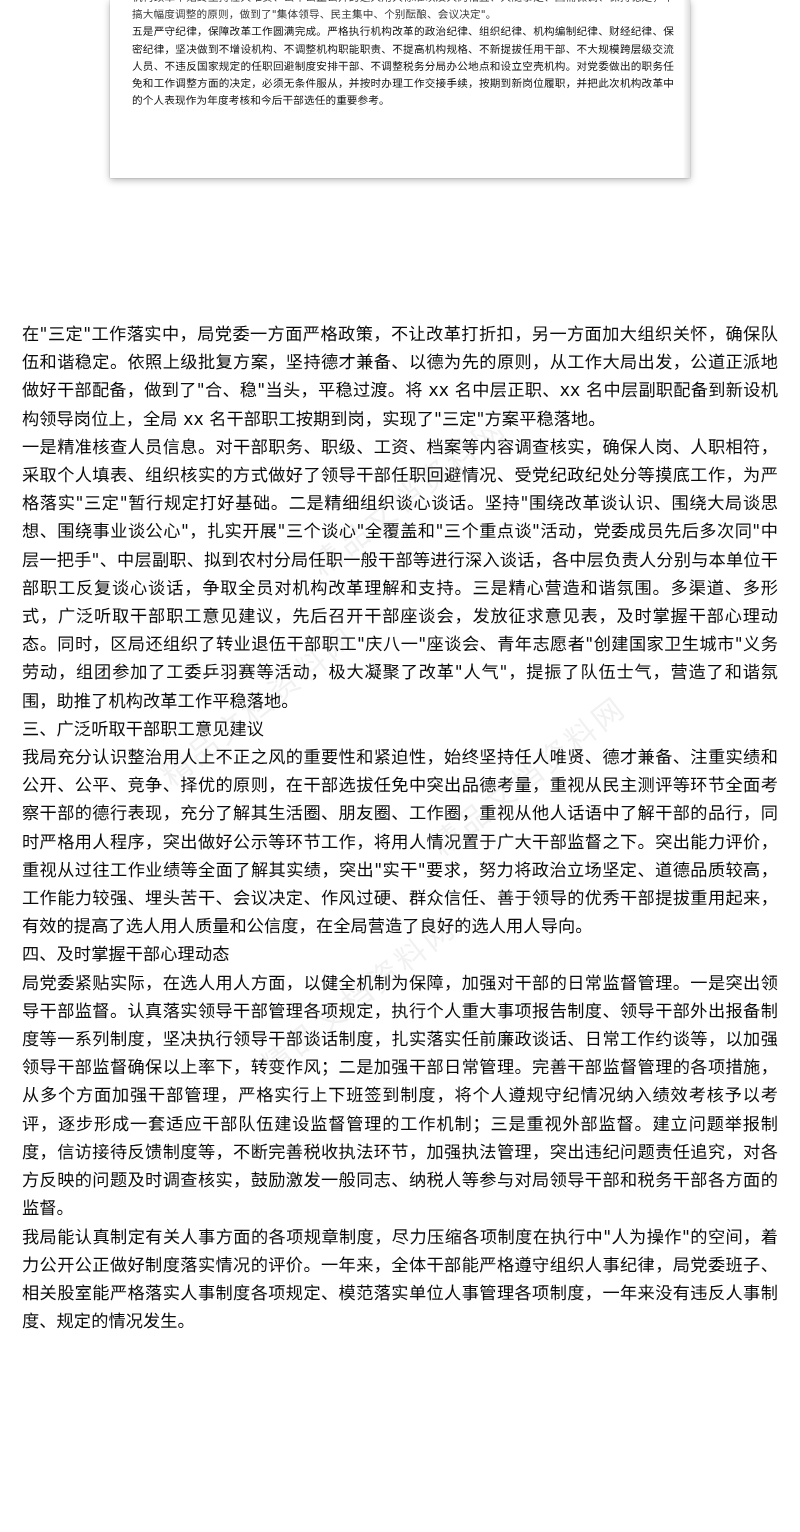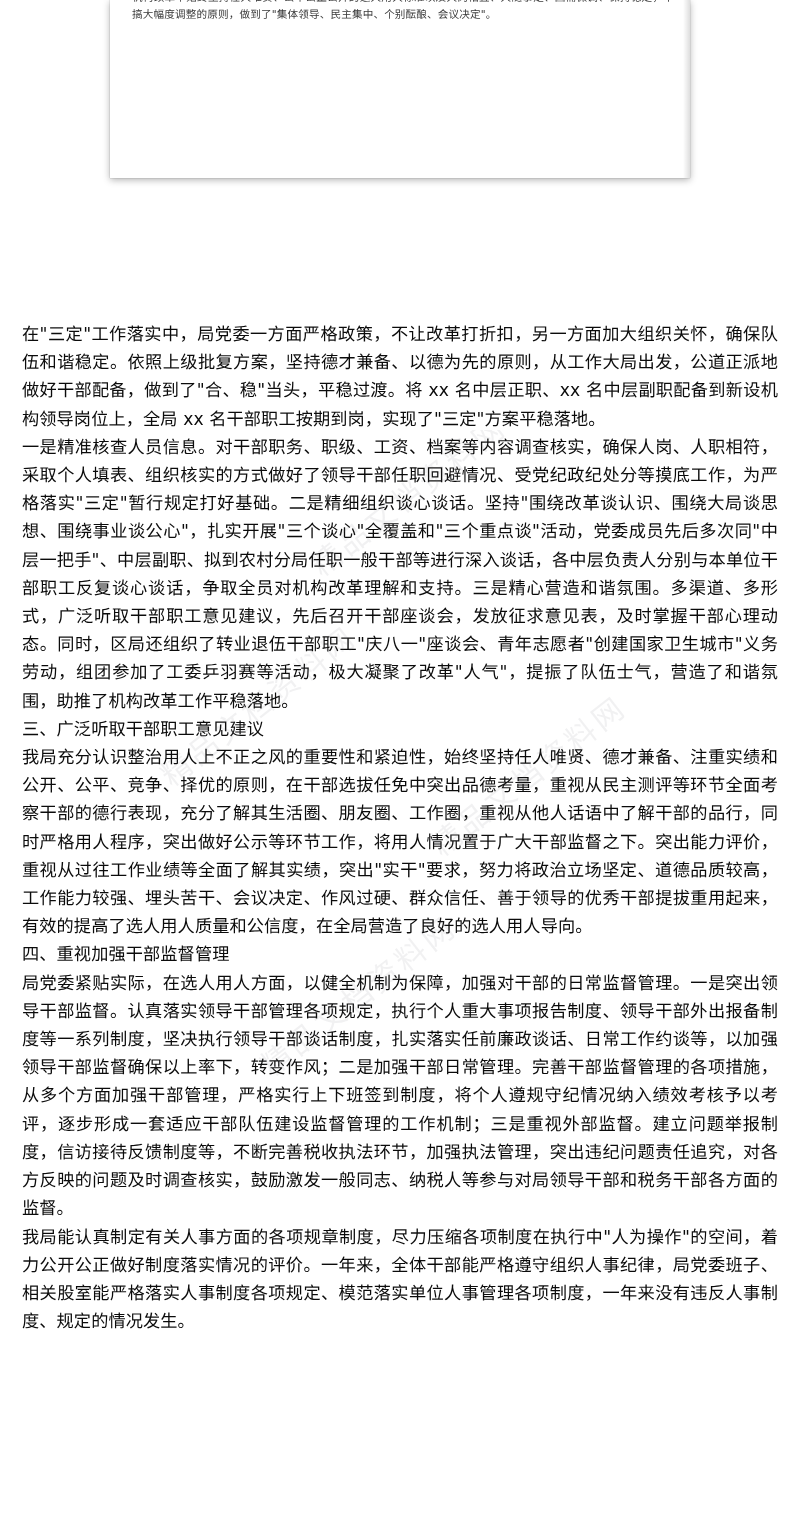--- a/index.html
+++ b/index.html
@@ -103,29 +103,30 @@
   .wm-2 { left: 150px; top: 330px; }
   .wm-3 { left: 420px; top: 400px; }
   .wm-4 { left: 250px; top: 620px; }
 </style>
 </head>
 <body>
 
 <div class="preview-panel">
   <div class="preview-inner">
     <p class="clipped">机构改革中始终坚持任人唯贤、公平公正公开的选人用人标准以及人岗相宜、人随事走、因需微调、保持稳定，不搞大幅度调整的原则，做到了"集体领导、民主集中、个别酝酿、会议决定"。</p>
+    <p>五是严守纪律，保障改革工作圆满完成。严格执行机构改革的政治纪律、组织纪律、机构编制纪律、财经纪律、保密纪律，坚决做到不增设机构、不调整机构职能职责、不提高机构规格、不新提拔任用干部、不大规模跨层级交流人员、不违反国家规定的任职回避制度安排干部、不调整税务分局办公地点和设立空壳机构。对党委做出的职务任免和工作调整方面的决定，必须无条件服从，并按时办理工作交接手续，按期到新岗位履职，并把此次机构改革中的个人表现作为年度考核和今后干部选任的重要参考。</p>
   </div>
 </div>
 
 <div class="doc-body">
   <p>在"三定"工作落实中，局党委一方面严格政策，不让改革打折扣，另一方面加大组织关怀，确保队伍和谐稳定。依照上级批复方案，坚持德才兼备、以德为先的原则，从工作大局出发，公道正派地做好干部配备，做到了"合、稳"当头，平稳过渡。将 xx 名中层正职、xx 名中层副职配备到新设机构领导岗位上，全局 xx 名干部职工按期到岗，实现了"三定"方案平稳落地。</p>
   <p>一是精准核查人员信息。对干部职务、职级、工资、档案等内容调查核实，确保人岗、人职相符，采取个人填表、组织核实的方式做好了领导干部任职回避情况、受党纪政纪处分等摸底工作，为严格落实"三定"暂行规定打好基础。二是精细组织谈心谈话。坚持"围绕改革谈认识、围绕大局谈思想、围绕事业谈公心"，扎实开展"三个谈心"全覆盖和"三个重点谈"活动，党委成员先后多次同"中层一把手"、中层副职、拟到农村分局任职一般干部等进行深入谈话，各中层负责人分别与本单位干部职工反复谈心谈话，争取全员对机构改革理解和支持。三是精心营造和谐氛围。多渠道、多形式，广泛听取干部职工意见建议，先后召开干部座谈会，发放征求意见表，及时掌握干部心理动态。同时，区局还组织了转业退伍干部职工"庆八一"座谈会、青年志愿者"创建国家卫生城市"义务劳动，组团参加了工委乒羽赛等活动，极大凝聚了改革"人气"，提振了队伍士气，营造了和谐氛围，助推了机构改革工作平稳落地。</p>
   <p class="heading">三、广泛听取干部职工意见建议</p>
   <p>我局充分认识整治用人上不正之风的重要性和紧迫性，始终坚持任人唯贤、德才兼备、注重实绩和公开、公平、竞争、择优的原则，在干部选拔任免中突出品德考量，重视从民主测评等环节全面考察干部的德行表现，充分了解其生活圈、朋友圈、工作圈，重视从他人话语中了解干部的品行，同时严格用人程序，突出做好公示等环节工作，将用人情况置于广大干部监督之下。突出能力评价，重视从过往工作业绩等全面了解其实绩，突出"实干"要求，努力将政治立场坚定、道德品质较高，工作能力较强、埋头苦干、会议决定、作风过硬、群众信任、善于领导的优秀干部提拔重用起来，有效的提高了选人用人质量和公信度，在全局营造了良好的选人用人导向。</p>
-  <p class="heading">四、重视加强干部监督管理</p>
+  <p class="heading">四、及时掌握干部心理动态</p>
   <p>局党委紧贴实际，在选人用人方面，以健全机制为保障，加强对干部的日常监督管理。一是突出领导干部监督。认真落实领导干部管理各项规定，执行个人重大事项报告制度、领导干部外出报备制度等一系列制度，坚决执行领导干部谈话制度，扎实落实任前廉政谈话、日常工作约谈等，以加强领导干部监督确保以上率下，转变作风；二是加强干部日常管理。完善干部监督管理的各项措施，从多个方面加强干部管理，严格实行上下班签到制度，将个人遵规守纪情况纳入绩效考核予以考评，逐步形成一套适应干部队伍建设监督管理的工作机制；三是重视外部监督。建立问题举报制度，信访接待反馈制度等，不断完善税收执法环节，加强执法管理，突出违纪问题责任追究，对各方反映的问题及时调查核实，鼓励激发一般同志、纳税人等参与对局领导干部和税务干部各方面的监督。</p>
   <p>我局能认真制定有关人事方面的各项规章制度，尽力压缩各项制度在执行中"人为操作"的空间，着力公开公正做好制度落实情况的评价。一年来，全体干部能严格遵守组织人事纪律，局党委班子、相关股室能严格落实人事制度各项规定、模范落实单位人事管理各项制度，一年来没有违反人事制度、规定的情况发生。</p>
 </div>
 
 <div class="watermark">
   <span class="wm-text wm-1">精品文档资料网</span>
   <span class="wm-text wm-2">精品文档资料网</span>
   <span class="wm-text wm-3">精品文档资料网</span>
   <span class="wm-text wm-4">精品文档资料网</span>
 </div>

